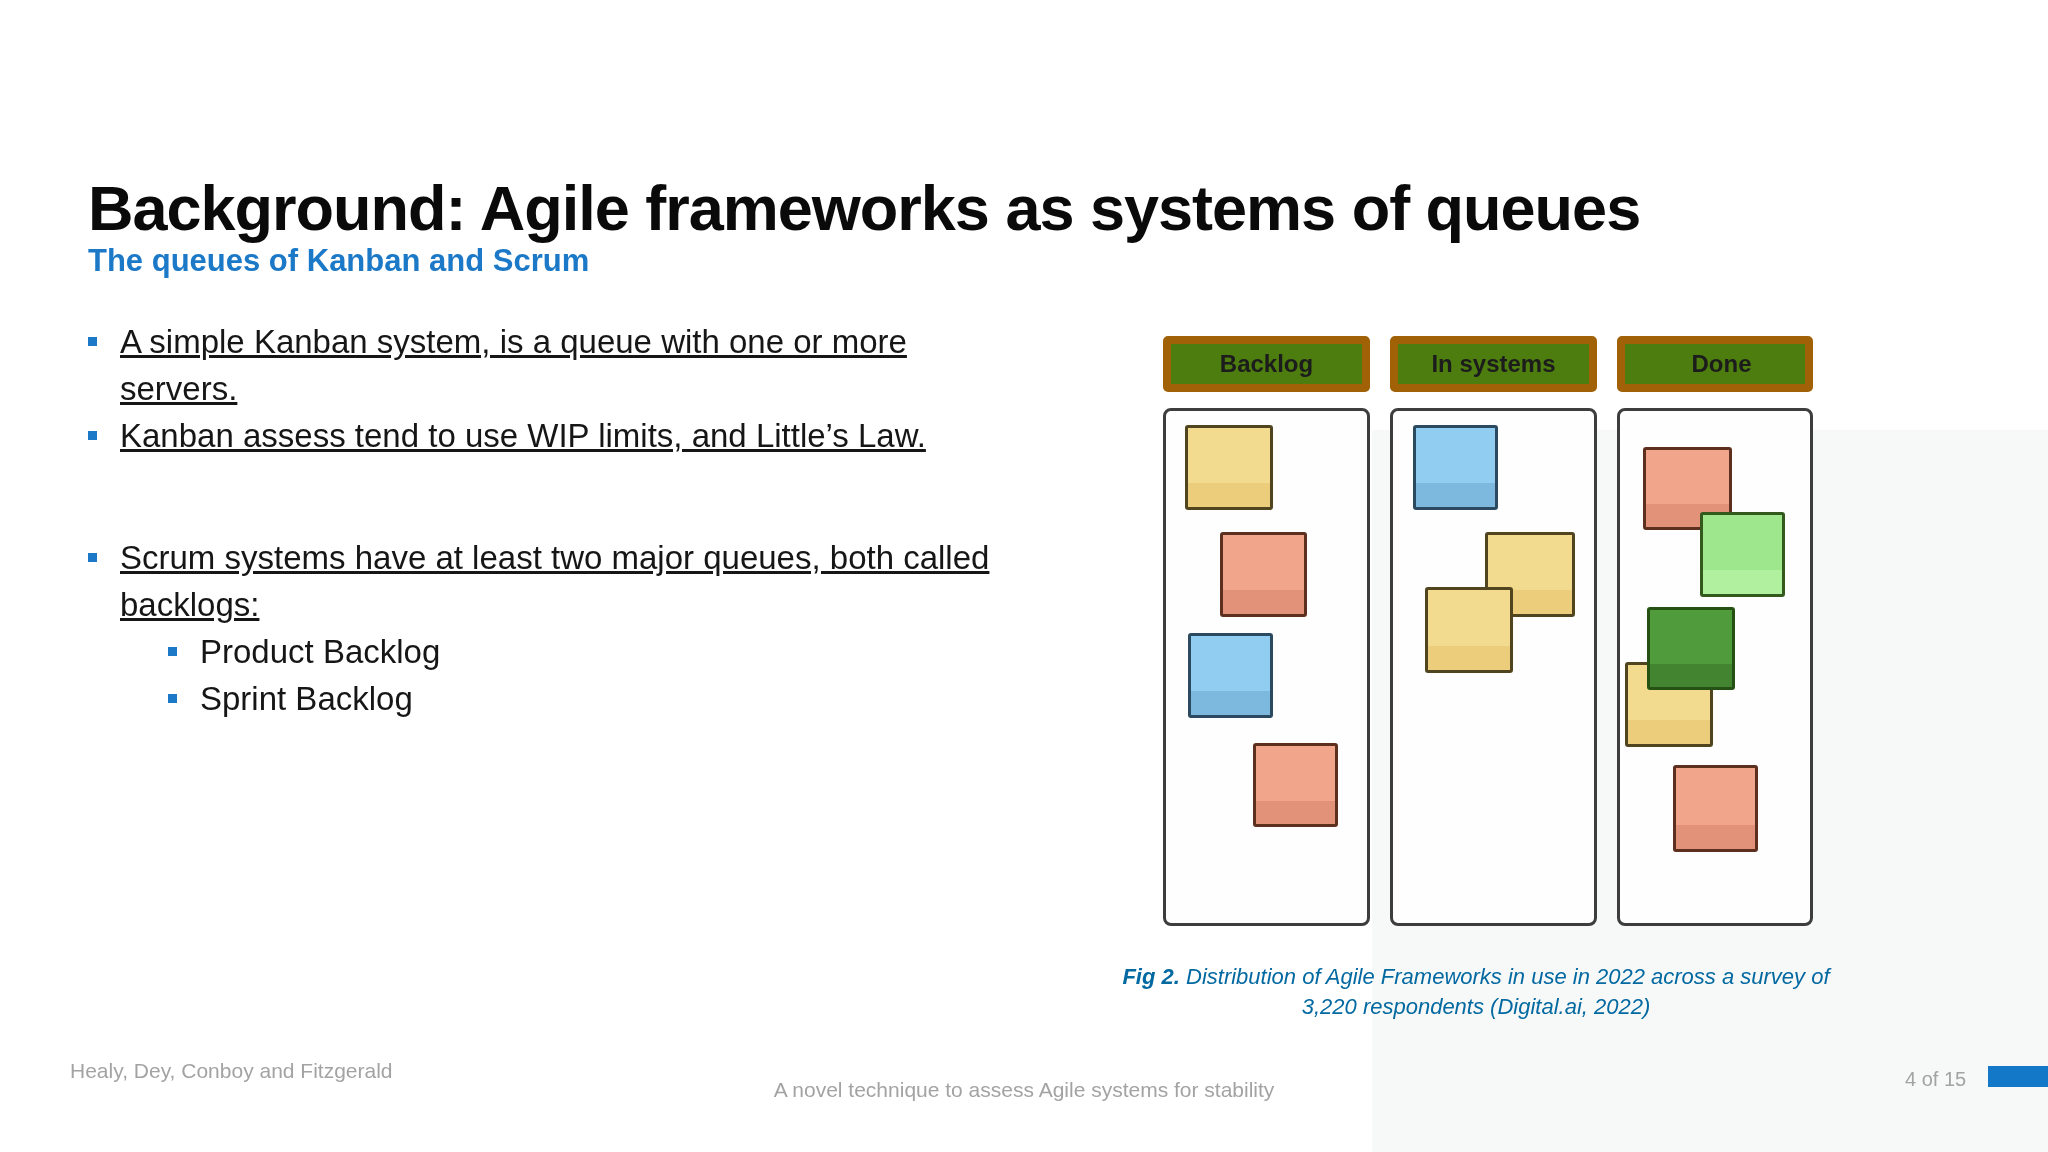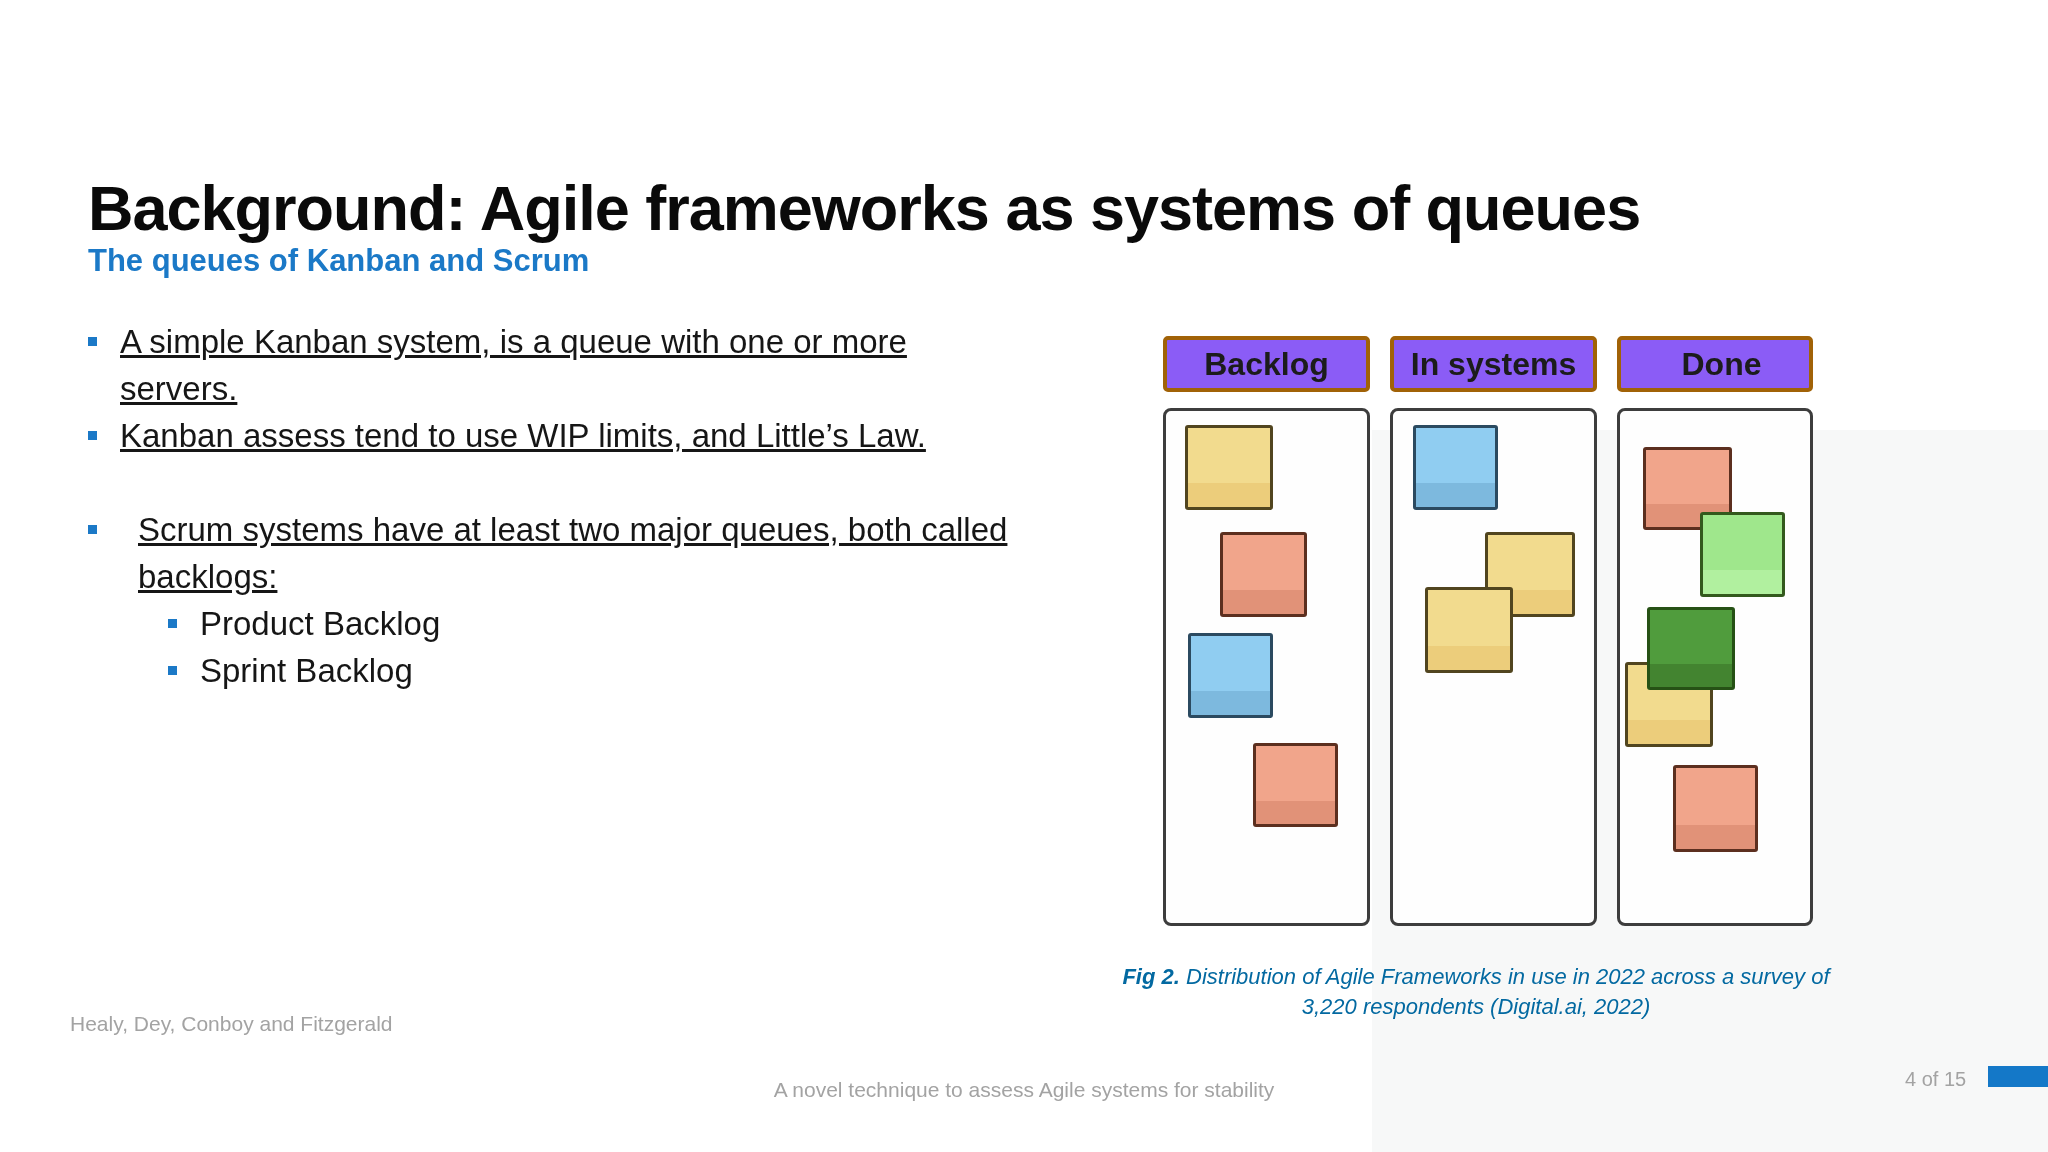--- a/index.html
+++ b/index.html
@@ -23,47 +23,47 @@
   }
   .bullet-list{position:absolute;left:88px;top:318px;width:930px;z-index:2;}
   .bullet-row{display:flex;align-items:flex-start;font-size:33px;line-height:47px;color:#161616;}
   .bullet-row .marker{
     flex:0 0 auto;width:9px;height:9px;background:var(--subtitle-blue,#1b79c7);
     margin:19px 23px 0 0;
   }
   .bullet-row.level1 .btext{width:880px;text-decoration:underline;}
   .bullet-row.level2{margin-left:80px;}
   .bullet-row.level2 .btext{width:780px;}
-  .bullet-row.gap{margin-top:47px;justify-content:space-between;}
+  .bullet-row.gap{margin-top:75px;}
 
   .kanban-board{
     position:absolute;left:1163px;top:333px;width:652px;height:596px;z-index:2;
   }
   .kb-col-header{
-    position:absolute;top:3px;height:56px;background:#8b5cf6;
-    border:4px solid #a16207;border-radius:5px;
+    position:absolute;top:3px;height:56px;background:#4d7c0f;
+    border:8px solid #a16207;border-radius:5px;
     display:flex;align-items:center;justify-content:center;
-    font-size:32px;font-weight:bold;color:#1c1c1c;box-sizing:border-box;
+    font-size:24px;font-weight:bold;color:#1c1c1c;box-sizing:border-box;
   }
   .kb-col-body{
     position:absolute;top:75px;height:518px;background:#fefefe;
     border:3px solid #3d3d3d;border-radius:8px;box-sizing:border-box;
   }
   .note{
     position:absolute;border:3px solid #333;border-radius:3px;box-sizing:border-box;
   }
 
   .fig-caption{
     position:absolute;left:1066px;top:962px;width:820px;text-align:center;
     font-size:22px;font-style:italic;color:#0369a1;line-height:30px;z-index:2;
   }
   .fig-caption .fig-prefix{font-weight:bold;}
 
   .footer-authors{
-    position:absolute;left:70px;top:1012px;font-size:21px;color:var(--footer-gray,#a3a3a3);z-index:2;
+    position:absolute;left:70px;top:1059px;font-size:21px;color:var(--footer-gray,#a3a3a3);z-index:2;
   }
   .footer-center{
     position:absolute;left:0;right:0;top:1078px;text-align:center;
     font-size:21px;color:var(--footer-gray,#a3a3a3);z-index:2;
   }
   .footer-page{
     position:absolute;left:1905px;top:1068px;font-size:20px;color:var(--footer-gray,#a3a3a3);z-index:2;
   }
   .footer-bar{
     position:absolute;left:1988px;top:1066px;width:60px;height:21px;

